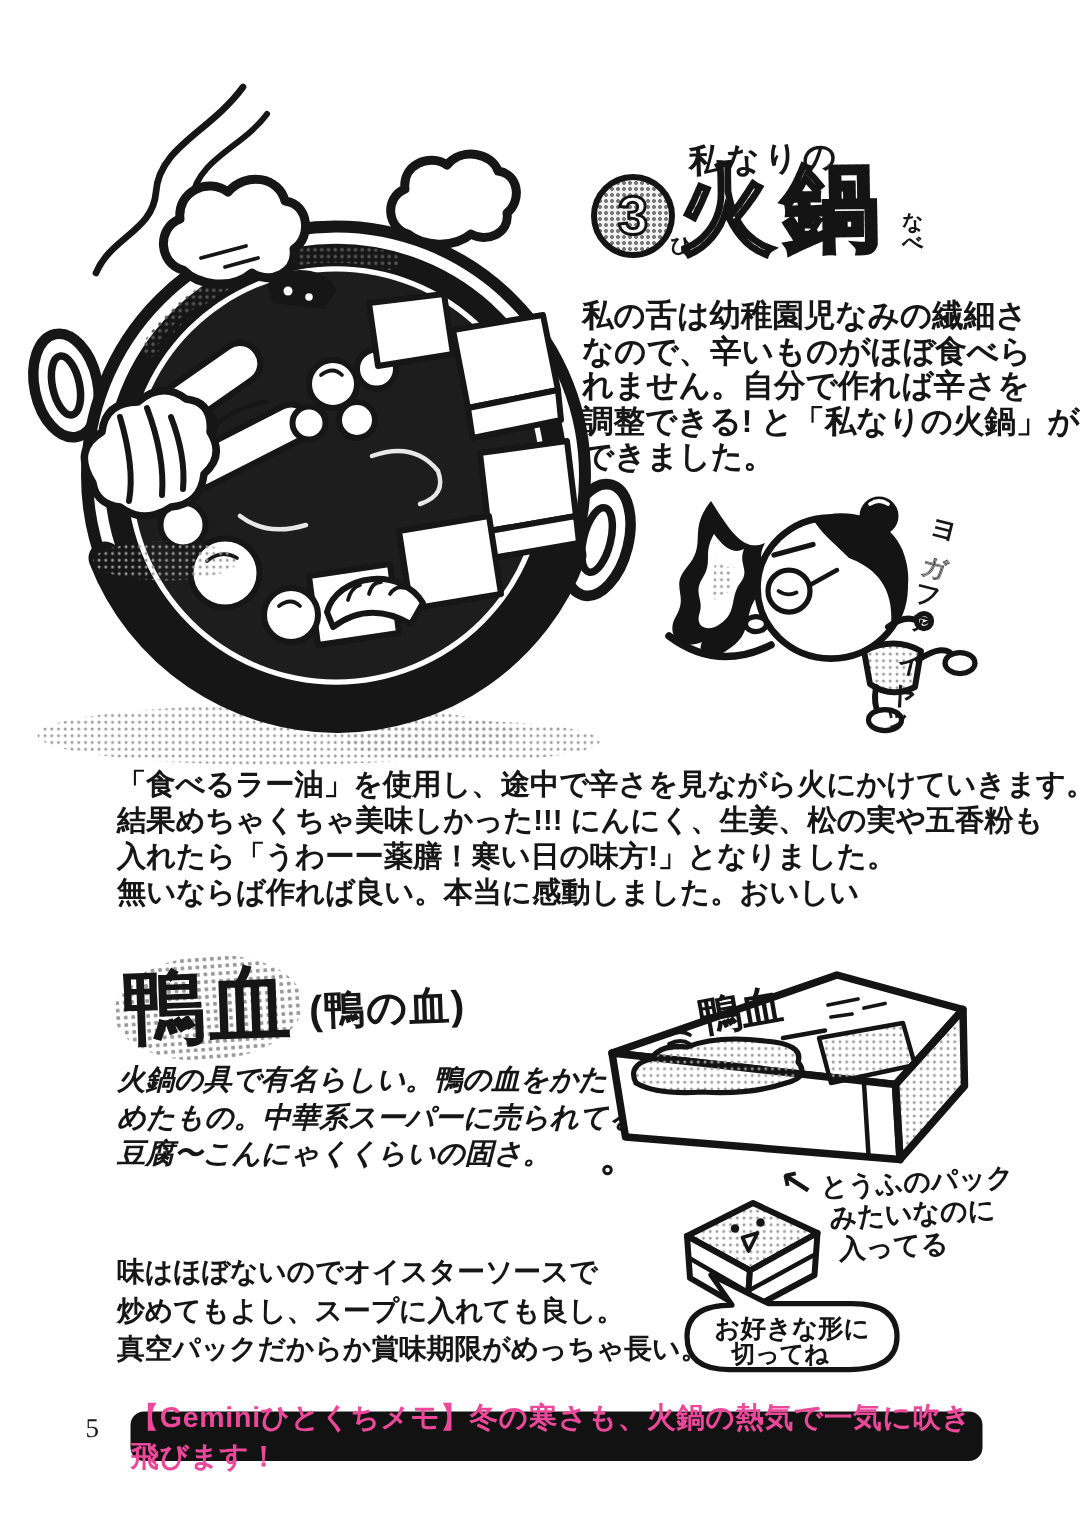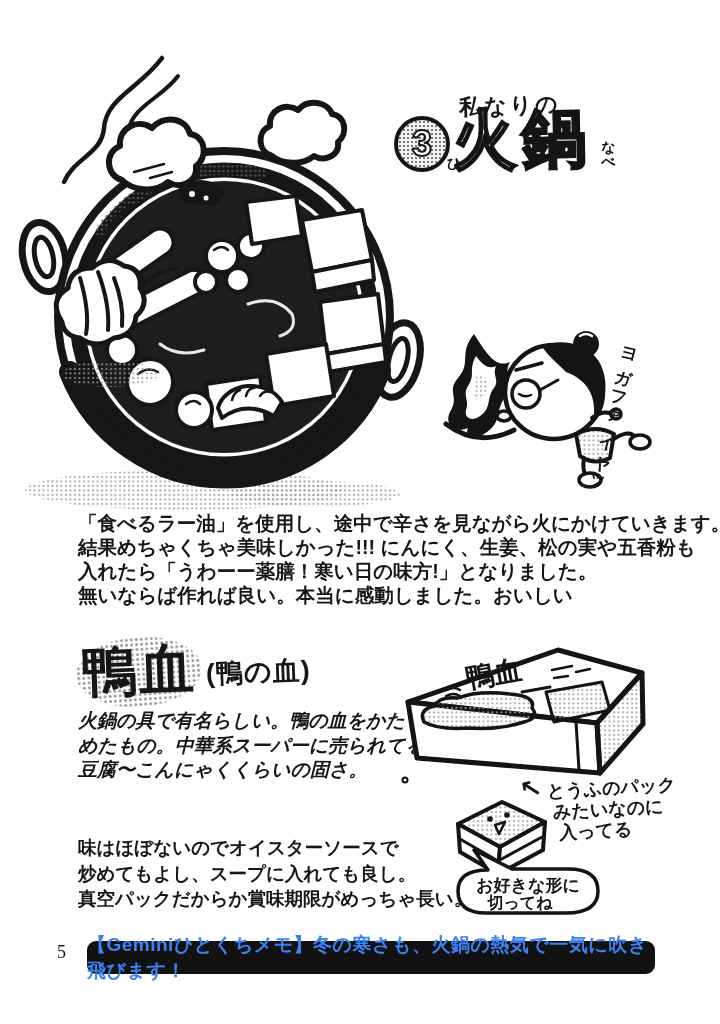--- a/index.html
+++ b/index.html
@@ -66,21 +66,21 @@
   }
   .note-arrow{left:520px;top:776px;font-size:26px;font-weight:900;
     transform:rotate(-12deg);line-height:1;}
   .note{left:548px;top:778px;font-size:18px;line-height:21px;font-weight:700;
     transform:rotate(-3deg);}
   
   .memo-bar{
     left:87px;top:941px;width:568px;height:33px;background:#121212;
     border-radius:9px;display:flex;align-items:center;justify-content:center;
   }
-  .memo-bar span{color:#3b82f6;font-size:19px;font-weight:700;letter-spacing:0.5px;}
+  .memo-bar span{color:#ec4899;font-size:19px;font-weight:700;letter-spacing:0.5px;}
   .page-num{left:57px;top:942px;font-size:18px;
     font-family:"Liberation Serif","DejaVu Serif",serif;}
   svg{display:block;}
   svg text{font-family:"Liberation Sans","DejaVu Sans",sans-serif;}
 </style>
 </head>
 <body>
 
 <div class="page">
 
@@ -184,20 +184,25 @@
   </svg>
 
   <div class="abs badge">
     <span>3</span>
   </div>
   <div class="abs kicker">私なりの</div>
   <div class="abs title-main">火鍋</div>
   <div class="abs furi-left">ひ</div>
   <div class="abs furi-right">なべ</div>
 
+  <div class="abs intro pre">私の舌は幼稚園児なみの繊細さ
+なので、辛いものがほぼ食べら
+れません。自分で作れば辛さを
+調整できる! と「私なりの火鍋」が
+できました。</div>
 
   <svg class="abs" style="left:416px;top:326px;" width="250" height="165" viewBox="0 0 250 165">
     <g stroke-linecap="round" stroke-linejoin="round">
       <g>
         <path d="M58,8 C42,28 56,36 42,52 C30,66 44,70 34,86 C28,98 38,108 52,102 C48,110 58,116 68,108 C88,96 78,84 90,70 C100,56 86,50 94,36 C80,42 72,30 58,8 Z" fill="#141414"></path>
         <path d="M60,30 C52,44 60,48 52,60 C46,70 54,74 50,84 C48,92 56,96 64,90 C76,82 70,72 78,62 C84,54 76,50 80,40 C72,44 66,38 60,30 Z" fill="#fff"></path>
         <path d="M62,46 C58,54 62,58 58,66 C56,72 60,76 66,72 C74,66 70,60 74,52 C70,54 66,50 62,46 Z" fill="url(#dotsL)"></path>
         <path d="M30,98 Q62,122 98,104" fill="none" stroke="#141414" stroke-width="5"></path>
       </g>
       <g>

